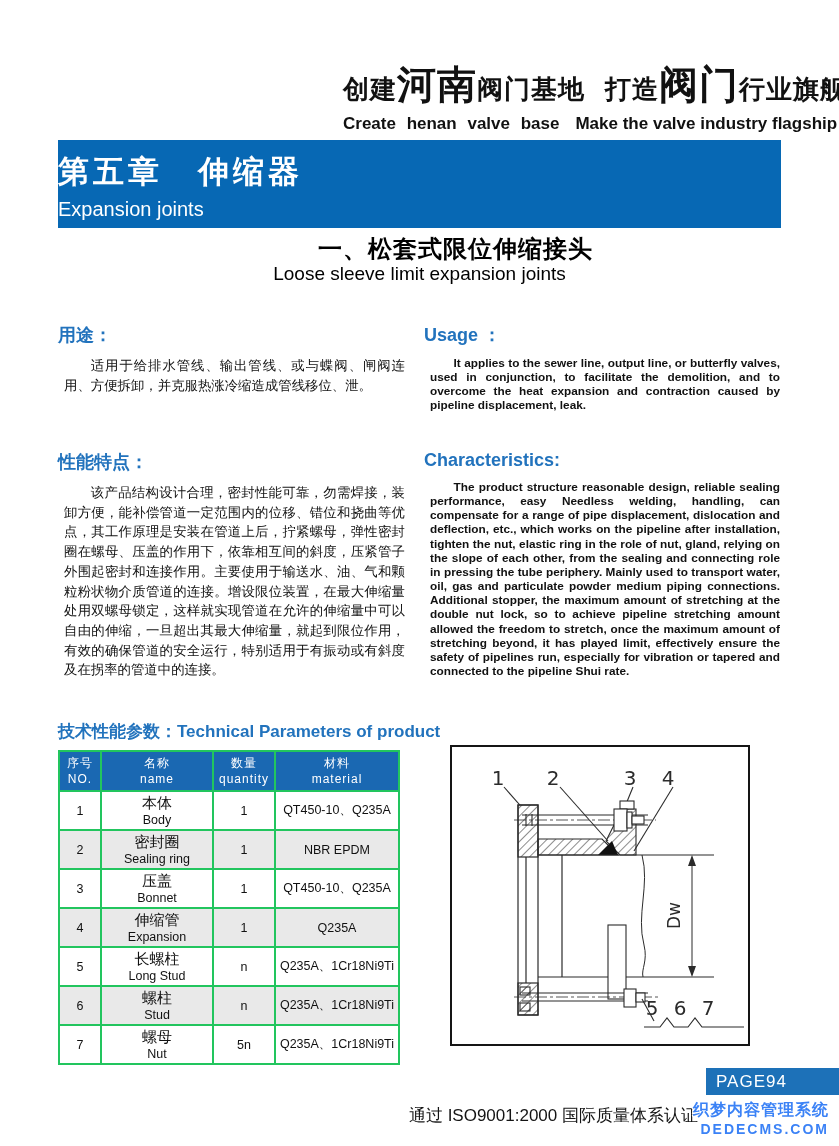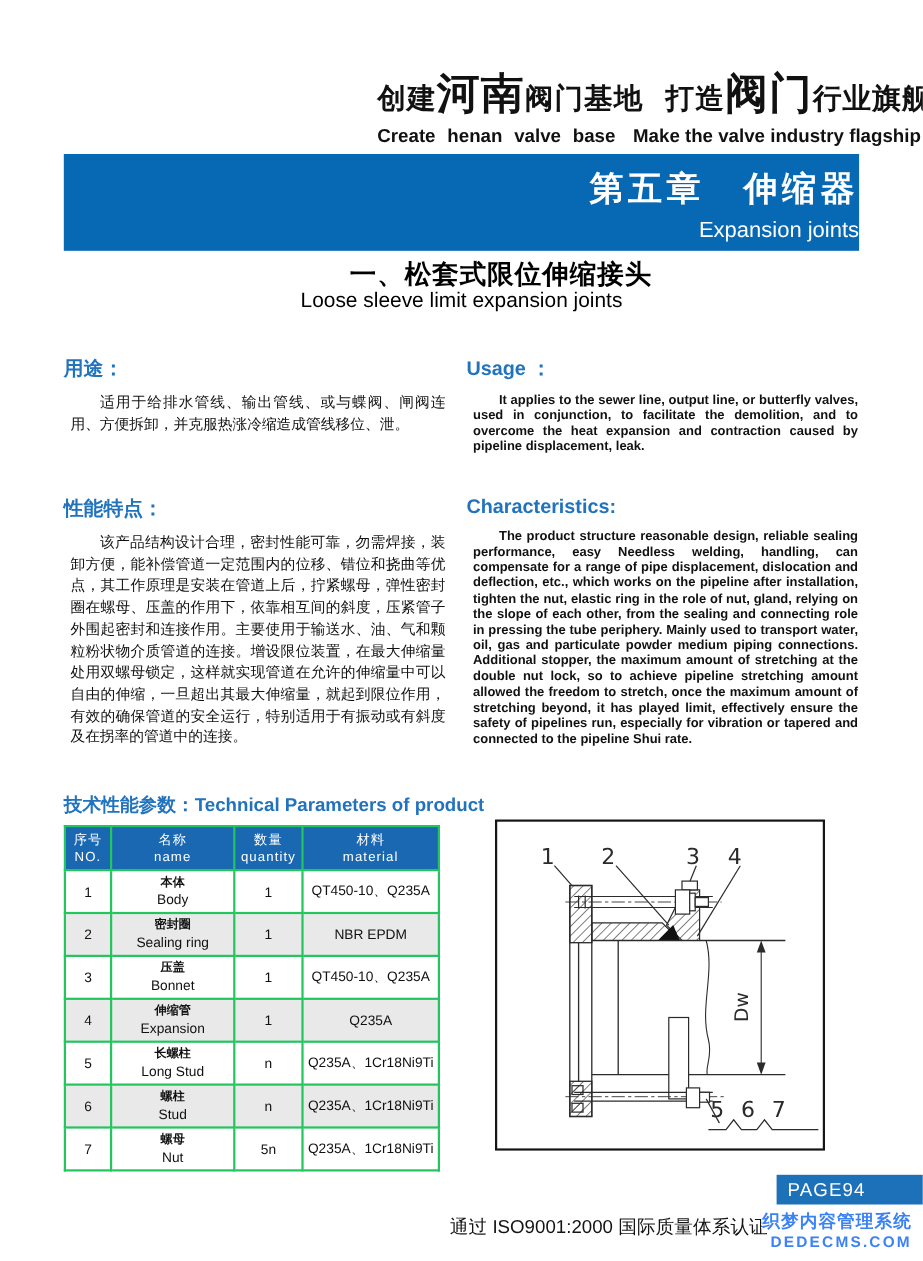--- a/index.html
+++ b/index.html
@@ -10,21 +10,21 @@
   .brand{position:absolute;left:343px;top:58px;width:430px;text-align:center;}
   .brand-zh{font-weight:bold;color:#111;font-size:26px;letter-spacing:1px;white-space:nowrap;}
   .brand-zh .big{font-size:39px;}
   .brand-zh .grp2{margin-left:20px;}
   .brand-en{font-weight:bold;color:#111;font-size:17px;margin-top:2px;white-space:nowrap;}
   .brand-en .left{word-spacing:6px;}
   .brand-en .right{margin-left:16px;}
 
   
   .banner{position:absolute;left:58px;top:140px;width:723px;height:88px;background:var(--brand-blue,#0768b4);
-          color:#fff;text-align:right;}
+          color:#fff;text-align:left;}
   .banner-zh{font-size:31px;font-weight:bold;letter-spacing:4px;padding-top:11px;}
   .banner-en{font-size:20px;margin-top:5px;}
 
   .sec-title-zh{position:absolute;left:0;top:233px;width:839px;text-align:center;
                 font-size:24px;font-weight:bold;color:#000;letter-spacing:1px;padding-left:36px;}
   .sec-title-en{position:absolute;left:0;top:263px;width:839px;text-align:center;
                 font-size:19px;color:#000;}
 
   
   .blk{position:absolute;}
@@ -44,21 +44,21 @@
                border:2px solid #4a4a4a;background:#fff;}
   table.params th,table.params td{border:2px solid #22c55e;text-align:center;vertical-align:middle;padding:0 3px;}
   table.params th{background:var(--table-header-blue,#1a68b2);color:#fff;font-weight:normal;
                   height:38px;font-size:12px;line-height:1.35;letter-spacing:1px;}
   table.params td{height:37px;font-size:12.5px;color:#111;}
   table.params tr.alt td{background:var(--alt-row,#e9e9e9);}
   table.params .c-no{width:42px;}
   table.params .c-name{width:112px;}
   table.params .c-qty{width:62px;}
   table.params .c-mat{width:124px;}
-  td .nm-zh{font-weight:bold;font-size:11px;line-height:1.3;text-align:center;}
+  td .nm-zh{font-weight:normal;font-size:15px;line-height:1.3;text-align:center;}
   td .nm-en{font-size:12.5px;line-height:1.3;}
 
   
   .drawing{position:absolute;left:450px;top:745px;width:300px;height:301px;
            border:2px solid #151515;box-sizing:border-box;background:#fff;}
   .drawing svg{display:block;}
   .dwg-text{font-family:"DejaVu Sans",sans-serif;fill:#2b2b2b;}
 
   
   .footer-cert{position:absolute;left:0;top:1072px;width:698px;text-align:right;

